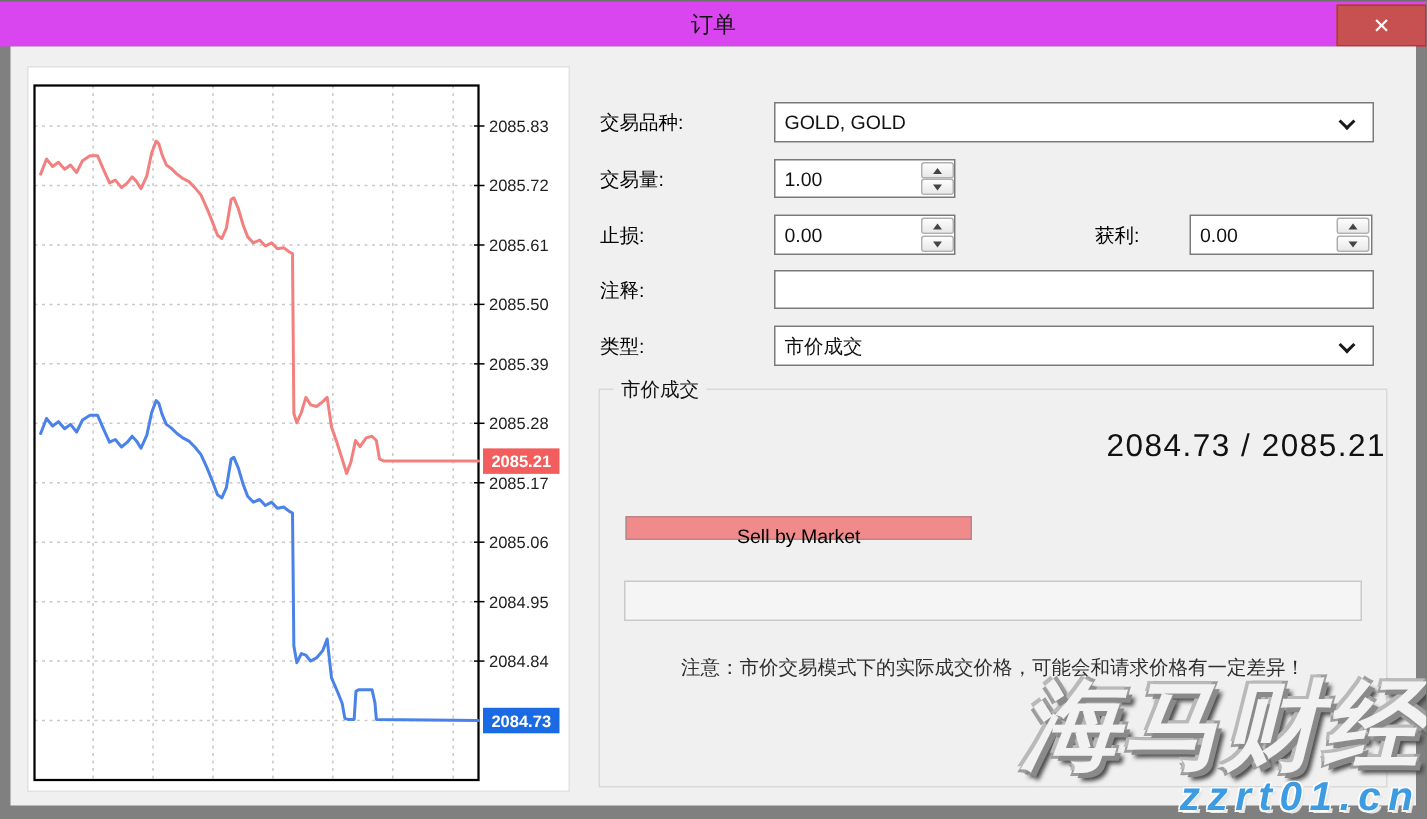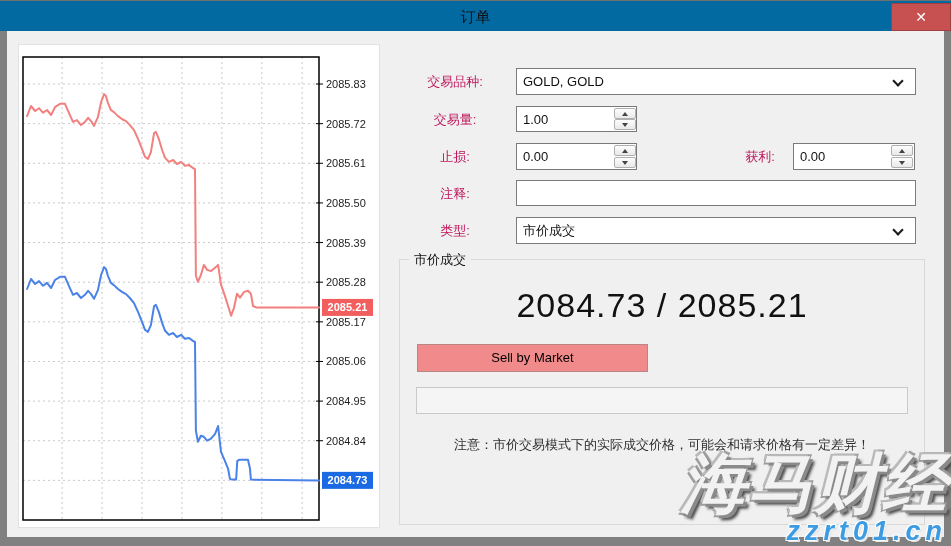--- a/index.html
+++ b/index.html
@@ -1,35 +1,35 @@
 <!DOCTYPE html>
 <html><head>
 <meta charset="utf-8">
 <style>
   html,body{margin:0;padding:0;background:#555;}
   *{box-sizing:border-box;font-family:"Liberation Sans","DejaVu Sans",sans-serif;}
   .window{position:relative;width:951px;height:546px;background:#808080;overflow:hidden;}
-  .titlebar{position:absolute;left:0;top:0;width:951px;height:31px;background:#0369a1;border-top:1px solid #6f6f6f;}
+  .titlebar{position:absolute;left:0;top:0;width:951px;height:31px;background:#d946ef;border-top:1px solid #6f6f6f;}
   .title{position:absolute;left:0;top:0;width:100%;height:31px;line-height:31px;text-align:center;font-size:15px;color:#111;}
   .close-btn{position:absolute;right:0;top:2px;width:60px;height:28px;background:#c75050;border:1px solid #a33e3e;color:#fff;font-size:14px;text-align:center;line-height:26px;cursor:pointer;}
   .client{position:absolute;left:7px;top:31px;width:937px;height:506px;background:#f0f0f0;}
   .chart-panel{position:absolute;left:11px;top:13px;width:362px;height:484px;background:#fff;border:1px solid #e2e2e2;}
-  .flabel{position:absolute;width:110px;text-align:center;font-size:13px;color:#be185d;}
+  .flabel{position:absolute;width:110px;text-align:left;font-size:13px;color:#000000;}
   .field{position:absolute;background:#fff;border:1px solid #7a7a7a;font-size:13px;color:#111;}
   input.field{padding:0 24px 0 6px;outline:none;}
   .combo{padding-left:6px;display:flex;align-items:center;cursor:pointer;}
   .chev{position:absolute;right:13px;top:8px;width:8px;height:8px;border-right:2px solid #1a1a1a;border-bottom:2px solid #1a1a1a;transform:rotate(45deg);}
   .spin{position:absolute;width:22px;display:flex;flex-direction:column;justify-content:space-between;}
   .spin-btn{height:11px;background:linear-gradient(#fdfdfd,#e8e8e8);border:1px solid #b0b0b0;border-radius:2px;display:flex;align-items:center;justify-content:center;cursor:pointer;}
   .arr-up{width:0;height:0;border-left:3.5px solid transparent;border-right:3.5px solid transparent;border-bottom:4px solid #444;}
   .arr-dn{width:0;height:0;border-left:3.5px solid transparent;border-right:3.5px solid transparent;border-top:4px solid #444;}
   .group{position:absolute;left:392px;top:228px;width:526px;height:266px;border:1px solid #d9d9d9;}
   .legend{position:absolute;top:-9px;left:9px;background:#f0f0f0;padding:0 5px;font-size:13px;color:#111;}
-  .quote{position:absolute;top:26px;left:0;width:100%;text-align:center;font-size:34px;color:#111;letter-spacing:1px;}
-  .tbtn{position:absolute;top:84px;height:28px;font-size:13px;color:#000;text-align:center;line-height:26px;cursor:pointer;}
+  .quote{position:absolute;top:26px;left:0;width:100%;text-align:right;font-size:21px;color:#111;letter-spacing:1px;}
+  .tbtn{position:absolute;top:84px;height:16px;font-size:13px;color:#000;text-align:center;line-height:26px;cursor:pointer;}
   .sell{left:17px;width:231px;background:#f18a8a;border:1px solid #b98585;}
   .buy{left:276px;width:232px;background:#a9c4ee;border:1px solid #7e99c6;}
   .progress{position:absolute;left:16px;top:127px;width:492px;height:27px;background:#f5f5f5;border:1px solid #c9c9c9;}
   .note{position:absolute;top:176px;left:0;width:100%;text-align:center;font-size:13px;color:#2e2e2e;}
   .wm-brand{position:absolute;right:2px;bottom:18px;font-size:65px;font-style:italic;font-weight:bold;color:#f2f2f2;letter-spacing:2px;z-index:50;
     text-shadow:3px 3px 0 #8a8a8a,-2px -2px 0 #b9b9b9,2px -2px 0 #9d9d9d,-2px 2px 0 #9d9d9d,5px 5px 3px #4a4a4a;}
   .wm-site{position:absolute;right:4px;bottom:-1px;font-size:27px;font-weight:bold;font-style:italic;color:#3d9be2;letter-spacing:5px;z-index:50;
     text-shadow:-1px -1px 0 #fff,1px -1px 0 #fff,-1px 1px 0 #fff,2px 2px 0 #e8e8e8;margin-left:37px;}
 </style>
 </head>

